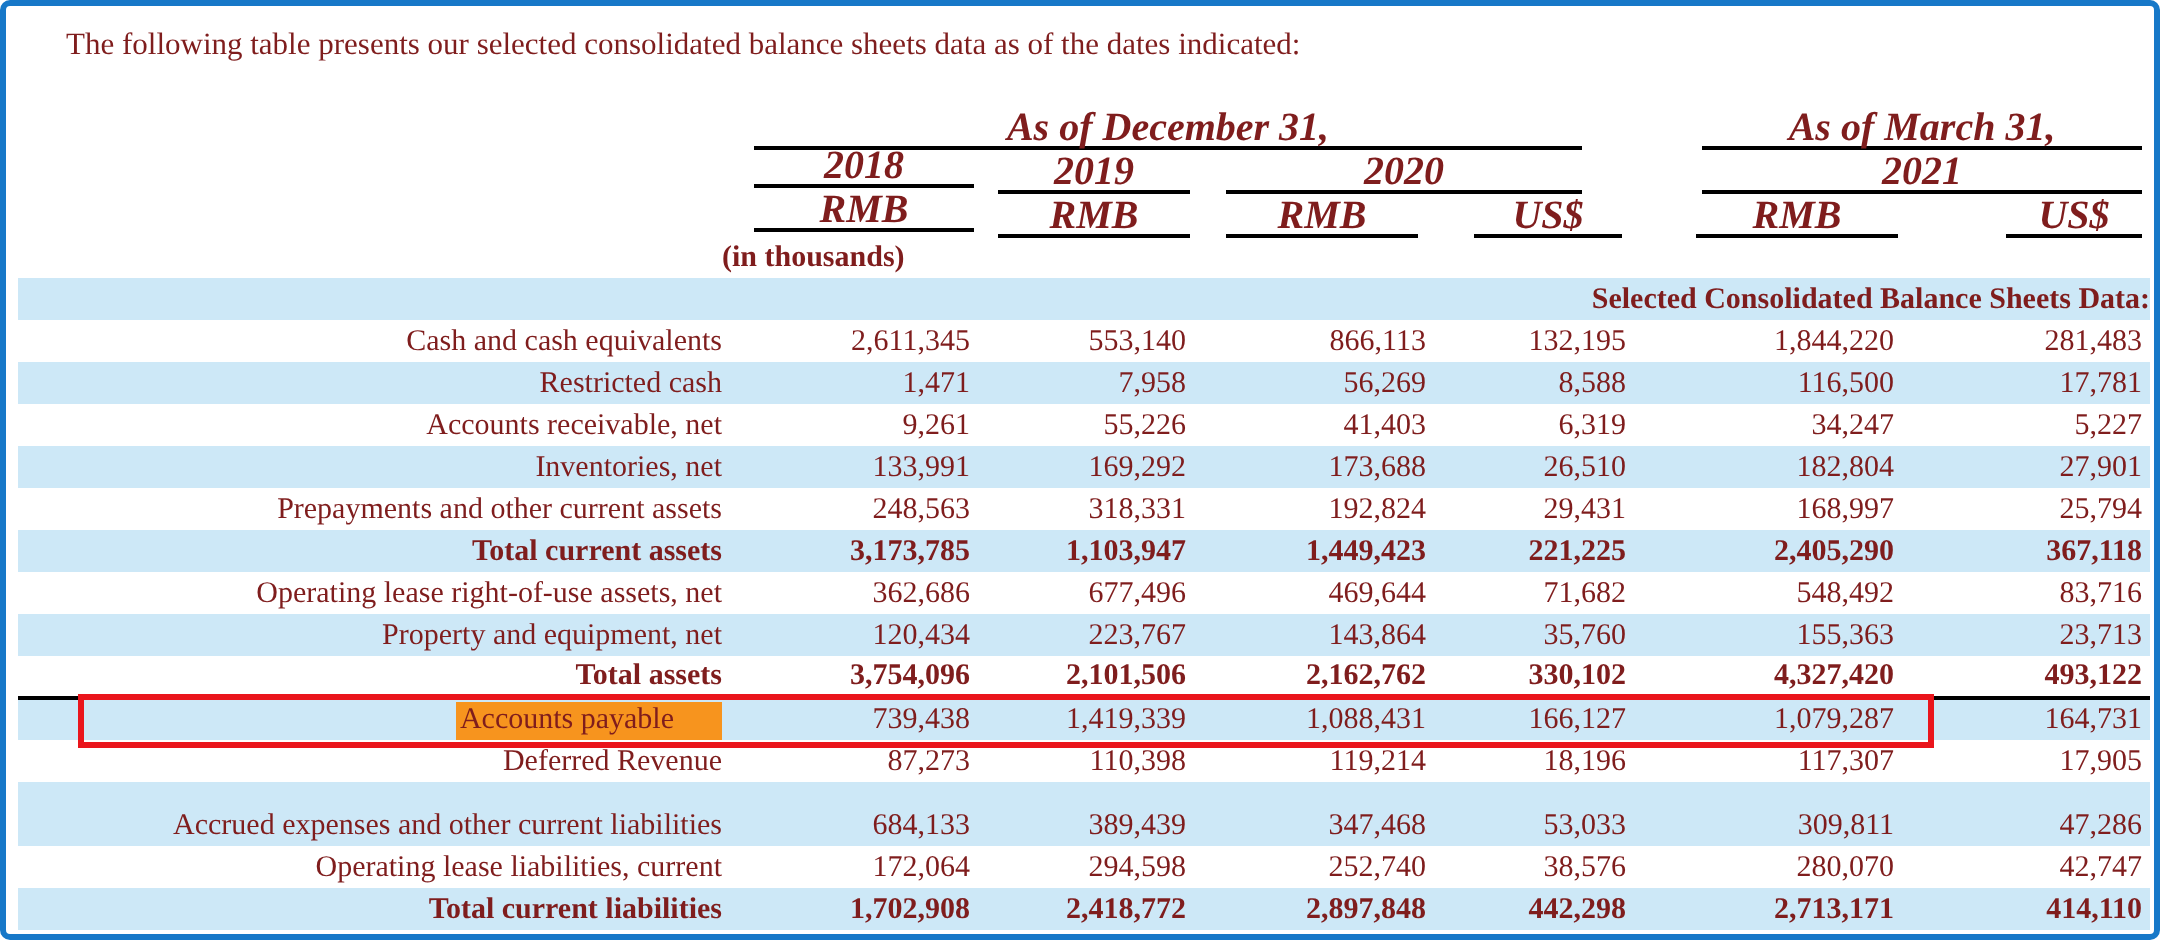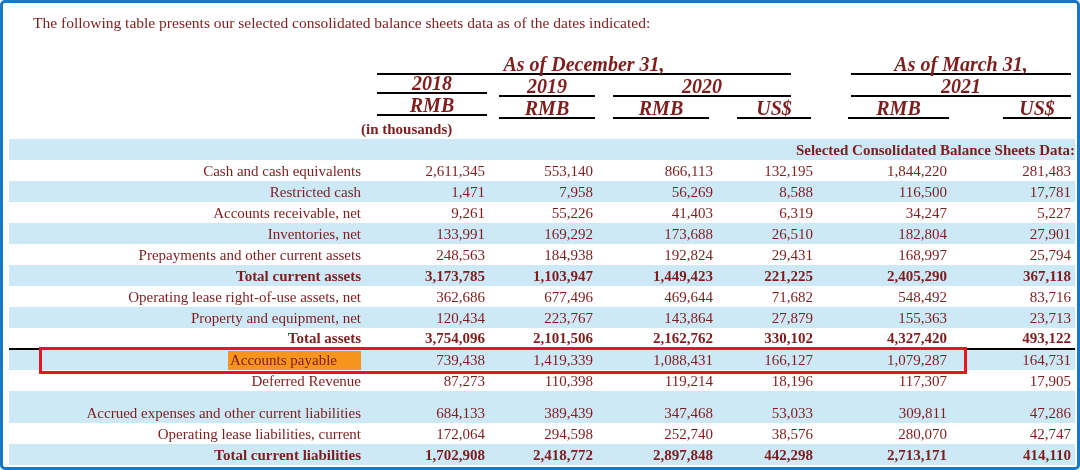--- a/index.html
+++ b/index.html
@@ -162,21 +162,21 @@
           <td class="num">133,991</td>
           <td class="num">169,292</td>
           <td class="num">173,688</td>
           <td class="num">26,510</td>
           <td class="num">182,804</td>
           <td class="num">27,901</td>
         </tr>
         <tr class="">
           <td class="lbl ind">Prepayments and other current assets</td>
           <td class="num">248,563</td>
-          <td class="num">184,938</td>
+          <td class="num">318,331</td>
           <td class="num">192,824</td>
           <td class="num">29,431</td>
           <td class="num">168,997</td>
           <td class="num">25,794</td>
         </tr>
         <tr class="">
           <td class="lbl bt">Total current assets</td>
           <td class="num bnum">3,173,785</td>
           <td class="num bnum">1,103,947</td>
           <td class="num bnum">1,449,423</td>
@@ -191,21 +191,21 @@
           <td class="num">469,644</td>
           <td class="num">71,682</td>
           <td class="num">548,492</td>
           <td class="num">83,716</td>
         </tr>
         <tr class="">
           <td class="lbl ind">Property and equipment, net</td>
           <td class="num">120,434</td>
           <td class="num">223,767</td>
           <td class="num">143,864</td>
-          <td class="num">27,879</td>
+          <td class="num">35,760</td>
           <td class="num">155,363</td>
           <td class="num">23,713</td>
         </tr>
         <tr class="r-underline">
           <td class="lbl bt">Total assets</td>
           <td class="num bnum">3,754,096</td>
           <td class="num bnum">2,101,506</td>
           <td class="num bnum">2,162,762</td>
           <td class="num bnum">330,102</td>
           <td class="num bnum">4,327,420</td>

